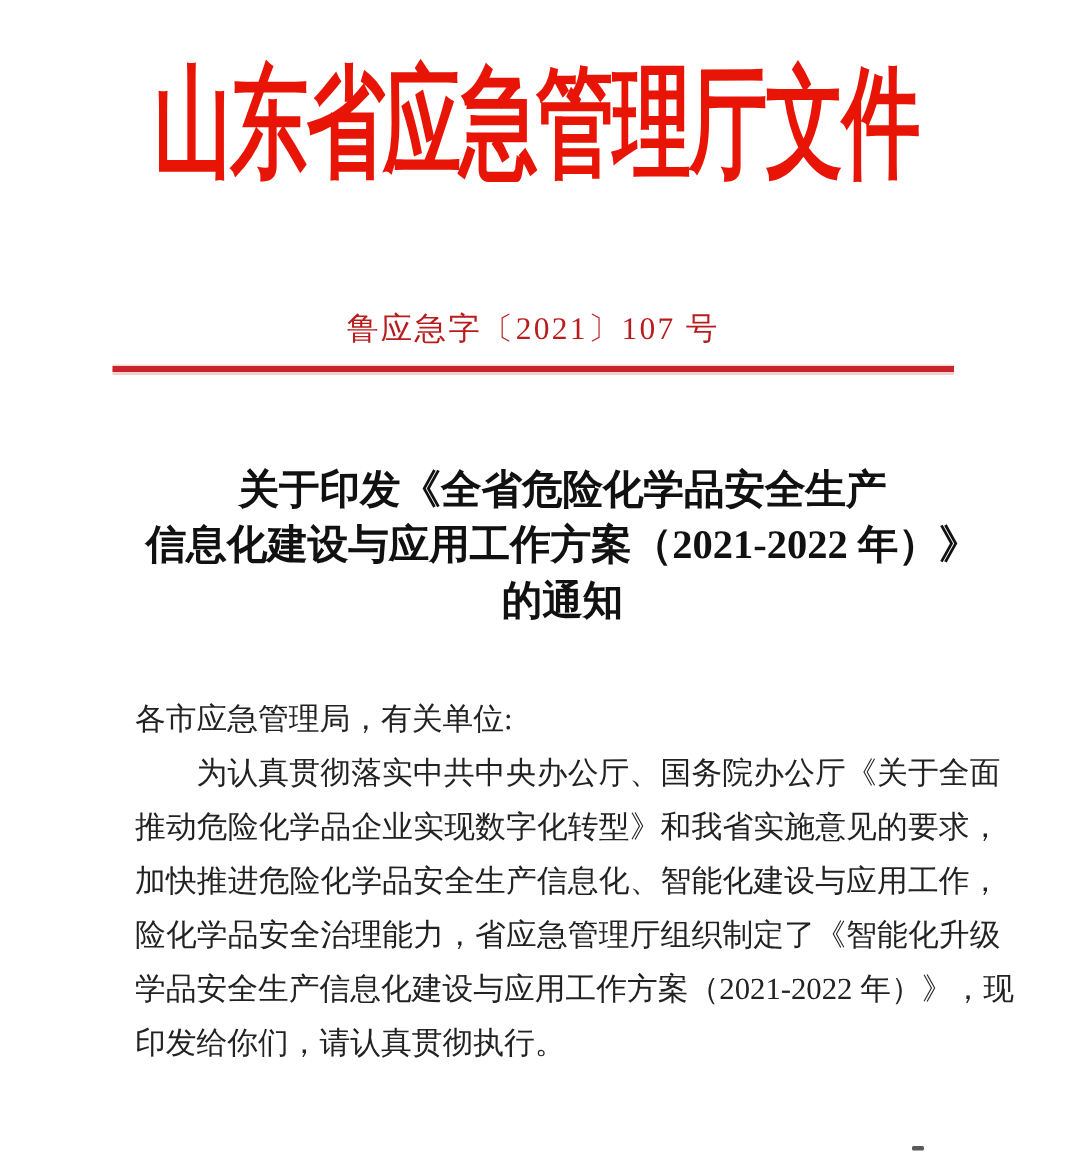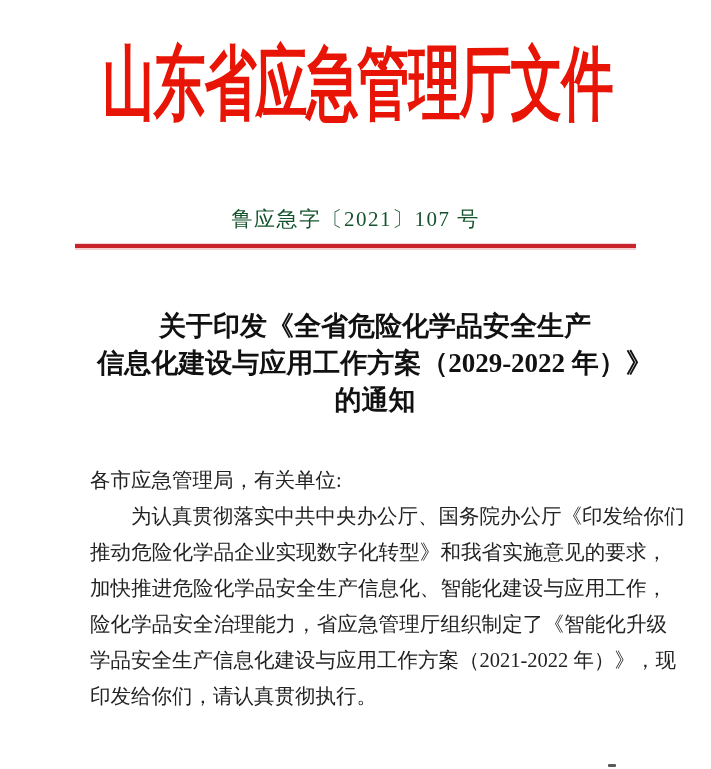--- a/index.html
+++ b/index.html
@@ -39,21 +39,21 @@
 
   
   .doc-number {
     position: absolute;
     top: 205px;
     left: 0;
     right: 0;
     text-align: center;
     font-size: 21px;
     letter-spacing: 1.5px;
-    color: #14532d;
+    color: #b91c1c;
     white-space: nowrap;
   }
 
   
   .red-rule {
     position: absolute;
     top: 244px;
     left: 75px;
     width: 561px;
     height: 4px;
@@ -119,27 +119,27 @@
   <div class="masthead">
     <span class="masthead-text">山东省应急管理厅文件</span>
   </div>
 
   <div class="doc-number">鲁应急字〔2021〕107 号</div>
 
   <div class="red-rule"></div>
 
   <div class="doc-title">
     <div class="title-line">关于印发《全省危险化学品安全生产</div>
-    <div class="title-line">信息化建设与应用工作方案（2029-2022 年）》</div>
+    <div class="title-line">信息化建设与应用工作方案（2021-2022 年）》</div>
     <div class="title-line">的通知</div>
   </div>
 
   <div class="doc-body">
     <div class="body-line">各市应急管理局，有关单位:</div>
-    <div class="body-line indent fill">为认真贯彻落实中共中央办公厅、国务院办公厅《印发给你们</div>
+    <div class="body-line indent fill">为认真贯彻落实中共中央办公厅、国务院办公厅《关于全面</div>
     <div class="body-line fill">推动危险化学品企业实现数字化转型》和我省实施意见的要求，</div>
     <div class="body-line fill">加快推进危险化学品安全生产信息化、智能化建设与应用工作，</div>
     <div class="body-line fill">险化学品安全治理能力，省应急管理厅组织制定了《智能化升级</div>
     <div class="body-line fill">学品安全生产信息化建设与应用工作方案（2021-2022 年）》，现</div>
     <div class="body-line">印发给你们，请认真贯彻执行。</div>
   </div>
 
   <div class="scan-speck"></div>
 
 </div>

